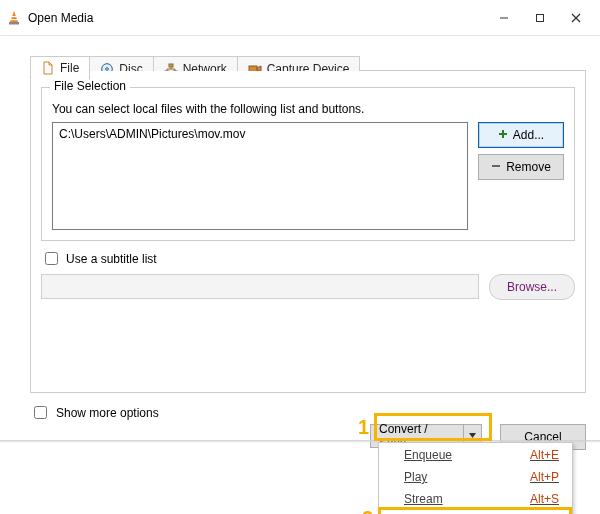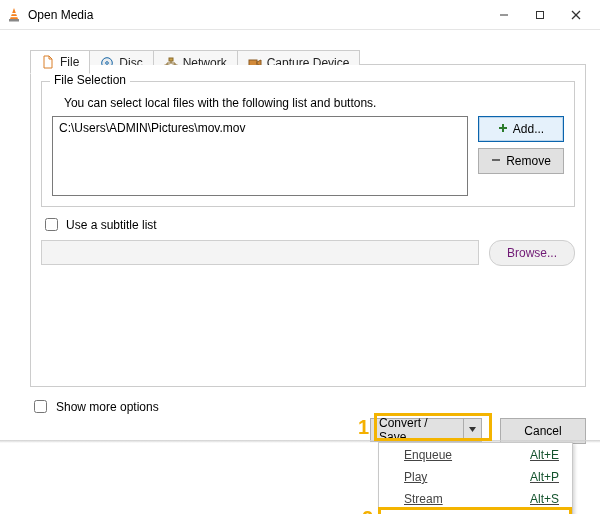--- a/index.html
+++ b/index.html
@@ -13,21 +13,21 @@
     width: 600px;
     height: 514px;
     position: relative;
     overflow: hidden;
   }
 
   
   .titlebar {
     display: flex;
     align-items: center;
-    height: 30px;
+    height: 36px;
     padding: 0 6px 0 6px;
     background: #fff;
     border-bottom: 1px solid #e5e5e5;
   }
   .titlebar .app-icon { width: 16px; height: 16px; margin-right: 6px; }
   .titlebar .title { flex: 1; font-size: 12px; }
   .window-controls { display: flex; }
   .win-btn {
     width: 36px; height: 29px;
     display: flex; align-items: center; justify-content: center;
@@ -81,25 +81,25 @@
     position: relative;
     margin-top:6px;
   }
   .group-label {
     position: absolute;
     top: -9px; left: 8px;
     background: #fff;
     padding: 0 4px;
     font-size: 12px;
   }
-  .help-text { margin: 6px 0 6px 12px; }
+  .help-text { margin: 6px 0 6px 0; }
   .files-row { display: flex; gap: 10px; }
   .file-list {
     flex: 1;
-    height: 80px;
+    height: 108px;
     border: 1px solid #7a7a7a;
     padding: 4px 6px;
     font-size: 12px;
     overflow: hidden;
     background:#fff;
   }
   .side-buttons { display: flex; flex-direction: column; gap: 6px; width:86px; }
   button.win {
     font: inherit;
     height: 25px;
@@ -173,21 +173,21 @@
   .menu-item {
     display:flex;
     justify-content:space-between;
     align-items:center;
     height:22px;
     padding:0 12px 0 24px;
     font-size:12px;
     color:#444;
     text-decoration:underline;
   }
-  .menu-item .shortcut { color:#14532d; }
+  .menu-item .shortcut { color:#c2410c; }
 
   footer.shadowline {
     position:absolute;
     left:0; top:440px; width:600px; height:3px;
     background:linear-gradient(#d0d0d0, rgba(0,0,0,0));
   }
 </style>
 </head>
 <body>
 

